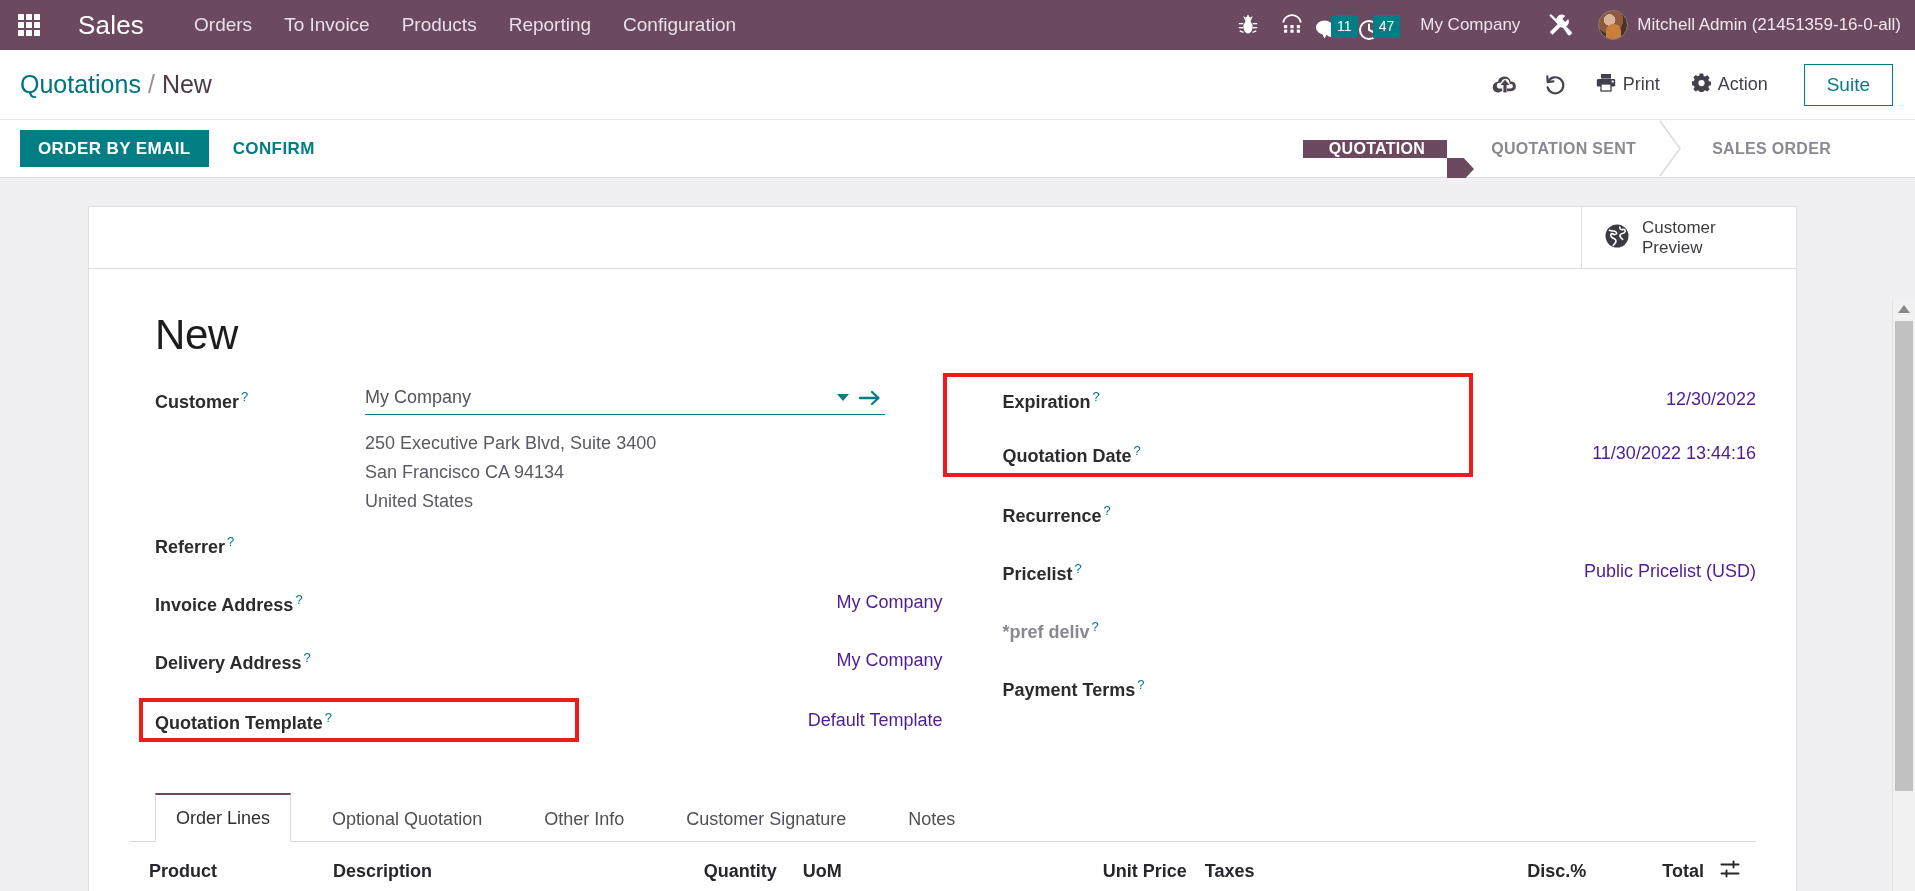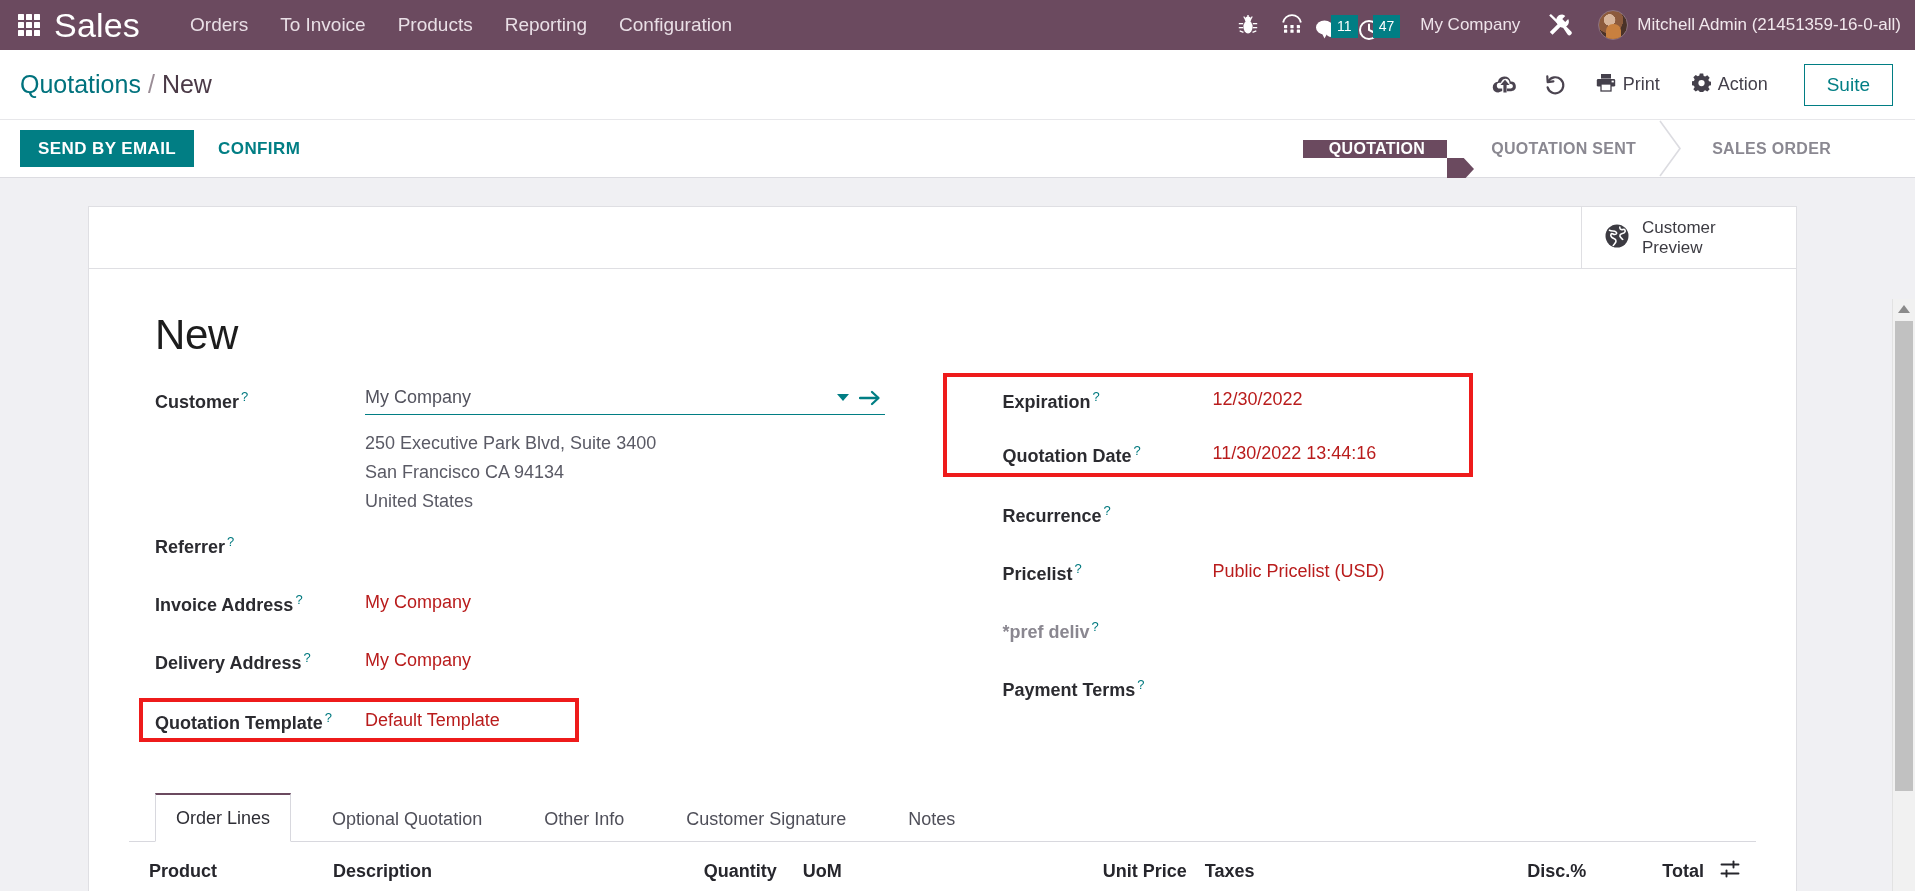--- a/index.html
+++ b/index.html
@@ -25,26 +25,27 @@
     width: 22px; height: 22px;
     display: grid;
     grid-template-columns: repeat(3, 1fr);
     grid-template-rows: repeat(3, 1fr);
     gap: 2.5px;
     margin: 0 14px 0 8px;
     cursor: pointer;
   }
   .apps-grid i { background: #ffffff; display: block; border-radius: 0.5px; }
   .brand {
-    font-size: 34px;
+    font-size: 26px;
     font-weight: 400;
     letter-spacing: .2px;
     color: #ffffff;
     margin-right: 34px;
     cursor: pointer;
+    margin-left: 24px;
   }
   .navitem {
     font-size: 19px;
     color: #e9dfe6;
     padding: 6px 16px;
     cursor: pointer;
     white-space: nowrap;
   }
   .nav-right {
     margin-left: auto;
@@ -267,23 +268,24 @@
   .tip-mark {
     color: #00797f;
     font-size: 13px;
     vertical-align: super;
     font-weight: normal;
     margin-left: 2px;
     cursor: help;
   }
   .fvalue {
     font-size: 18px;
-    color: #b91c1c;
+    color: #4c1d95;
     padding-top: 4px;
     flex: 1 1 auto;
+    text-align: right;
   }
 
   
   .combo {
     flex: 1 1 auto;
     max-width: 520px;
     display: flex; align-items: center;
     border-bottom: 1.5px solid #017e84;
     padding-bottom: 4px;
   }
@@ -497,21 +499,21 @@
         </svg>
       </span>
       <span>Action</span>
     </div>
 
     <button class="create-btn">Suite</button>
   </div>
 </div>
 
 <div class="statusrow">
-  <div class="sb-primary">SEND BY EMAIL</div>
+  <div class="sb-primary">ORDER BY EMAIL</div>
   <div class="sb-secondary">CONFIRM</div>
 
   <div class="statusbar-pipe">
     <div class="pipe-step active">
       <span>QUOTATION</span>
       <span class="tip"></span>
     </div>
     <div class="pipe-step" style="padding-left:44px">
       <span>QUOTATION SENT</span>
     </div>

